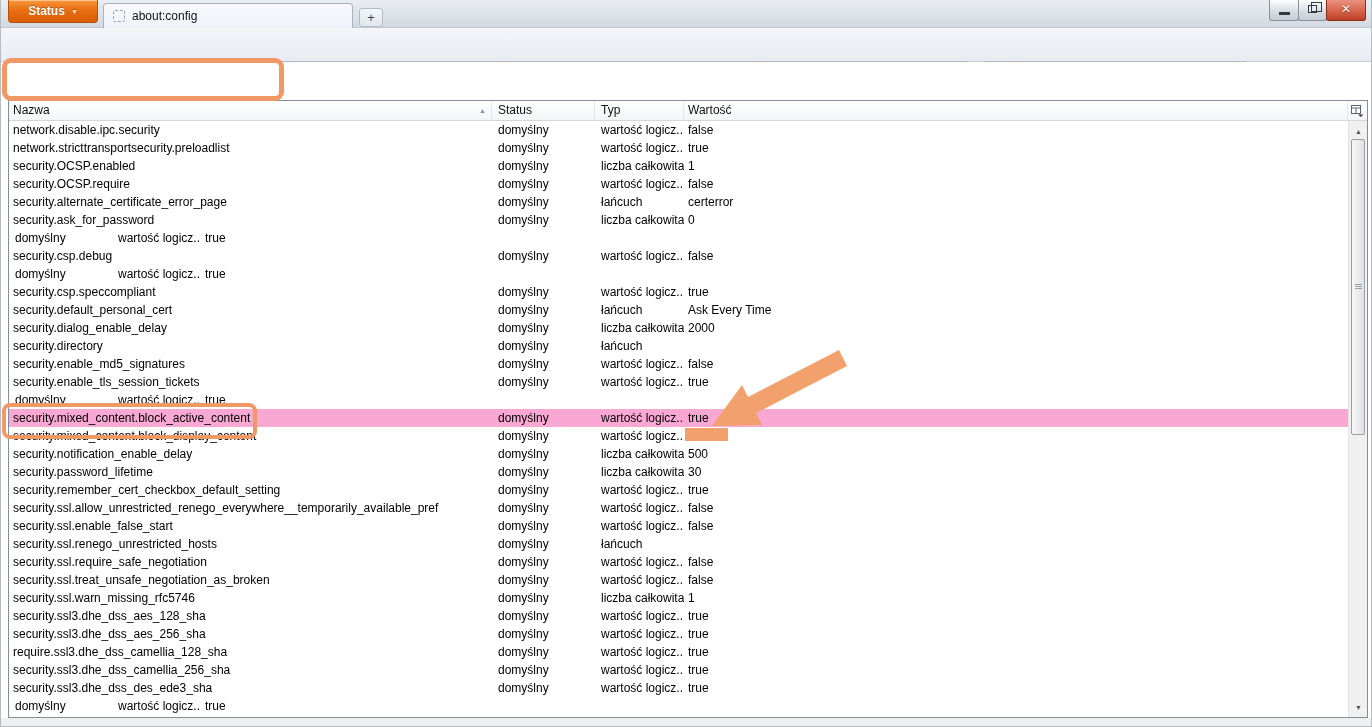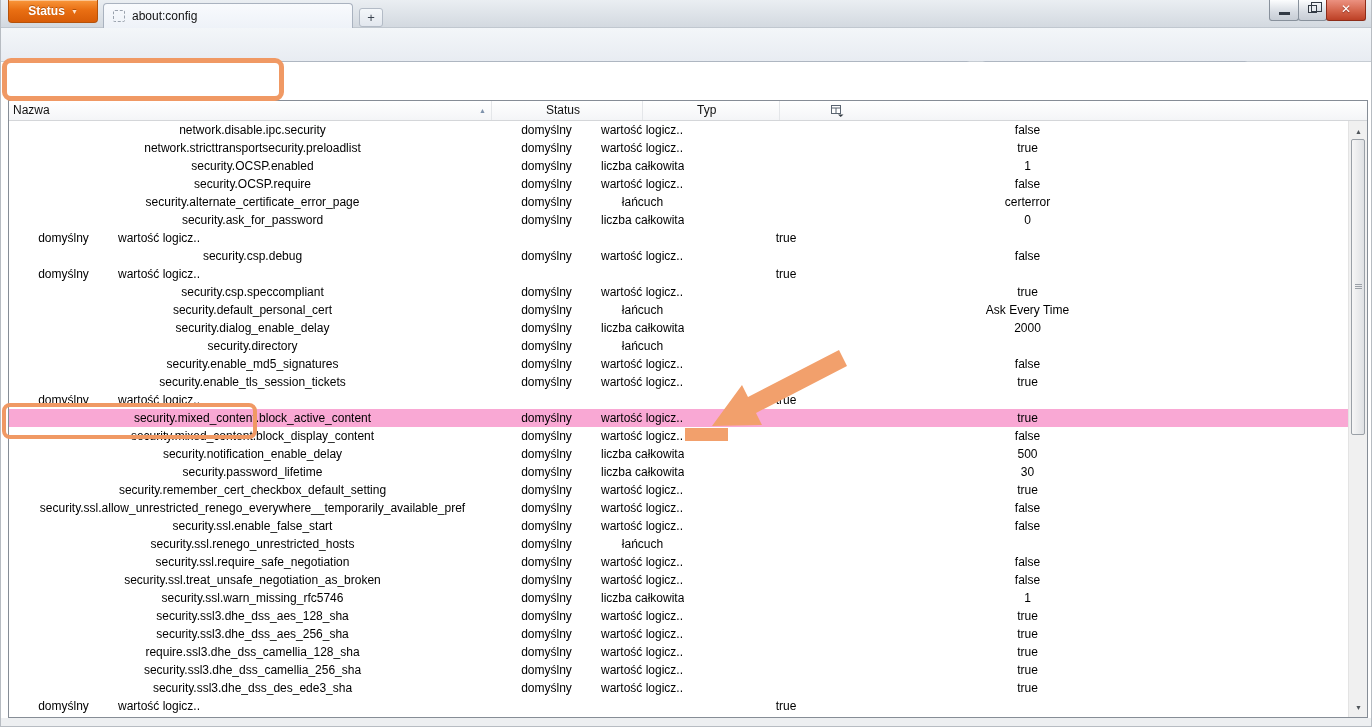--- a/index.html
+++ b/index.html
@@ -67,29 +67,29 @@
   .filterinput { left:56px; top:69px; width:226px; height:24px; background:#fff;
     border:1px solid #8fa0b5; font-size:13px; color:#000; padding:0 6px;
     font-family:inherit; }
   .filterclear { left:1346px; top:69px; width:20px; height:24px; color:#51749f;
     font-size:13px; font-weight:bold; display:flex; align-items:center; justify-content:center; }
 
   
   .tree { left:8px; top:100px; width:1360px; height:618px; background:#fff;
     border:1px solid #868d96; }
   .tree-header { display:flex; height:20px; background:linear-gradient(#ffffff,#f4f5f7);
-    border-bottom:1px solid #d4d6d9; font-size:12px; color:#101010;gap:48px; }
+    border-bottom:1px solid #d4d6d9; font-size:12px; color:#101010; }
   .hcell { line-height:19px; border-right:1px solid #e4e6e9; position:relative; }
   .c-name { width:483px; padding-left:4px; }
   .c-status { width:103px; padding-left:6px; }
   .c-typ { width:89px; padding-left:6px; }
   .c-val { flex:1; padding-left:4px; }
   .sortmark { position:absolute; right:5px; top:0; font-size:7px; color:#7e92ab; line-height:19px; }
   .colpicker { width:19px; display:flex; align-items:center; justify-content:center; border-right:none; }
-  .tree-body { position:relative;text-align:center; }
+  .tree-body { position:relative; }
   .row { display:flex; height:18px; font-size:12px; line-height:18px; color:#000;
     white-space:nowrap; }
   .row.selected { background:#f9a8d4; }
   .row > div { overflow:hidden; }
 
   
   .vscroll { position:absolute; right:0; top:20px; width:19px; height:596px;
     background:#f0f0f0; border-left:1px solid #e3e3e3; }
   .sarrow { position:absolute; left:0; width:19px; height:16px; font-size:7px; color:#4f5459;
     display:flex; align-items:center; justify-content:center; }
@@ -194,20 +194,21 @@
 </div>
 
 <div class="abs tree">
   <div class="tree-header">
     <div class="hcell c-name">
       <span>Nazwa</span>
       <span class="sortmark">▲</span>
     </div>
     <div class="hcell c-status">Status</div>
     <div class="hcell c-typ">Typ</div>
+    <div class="hcell c-val">Wartość</div>
     <div class="hcell colpicker">
       <svg width="13" height="12" viewBox="0 0 13 12">
         <rect x="0.5" y="0.5" width="9" height="8" fill="#fff" stroke="#5a6470"></rect>
         <line x1="0.5" y1="3" x2="9.5" y2="3" stroke="#5a6470"></line>
         <line x1="5" y1="3" x2="5" y2="8.5" stroke="#5a6470"></line>
         <path d="M7 9.5 L12.5 9.5 L9.7 12 Z" fill="#333a42"></path>
       </svg>
     </div>
   </div>
   <div class="tree-body">

